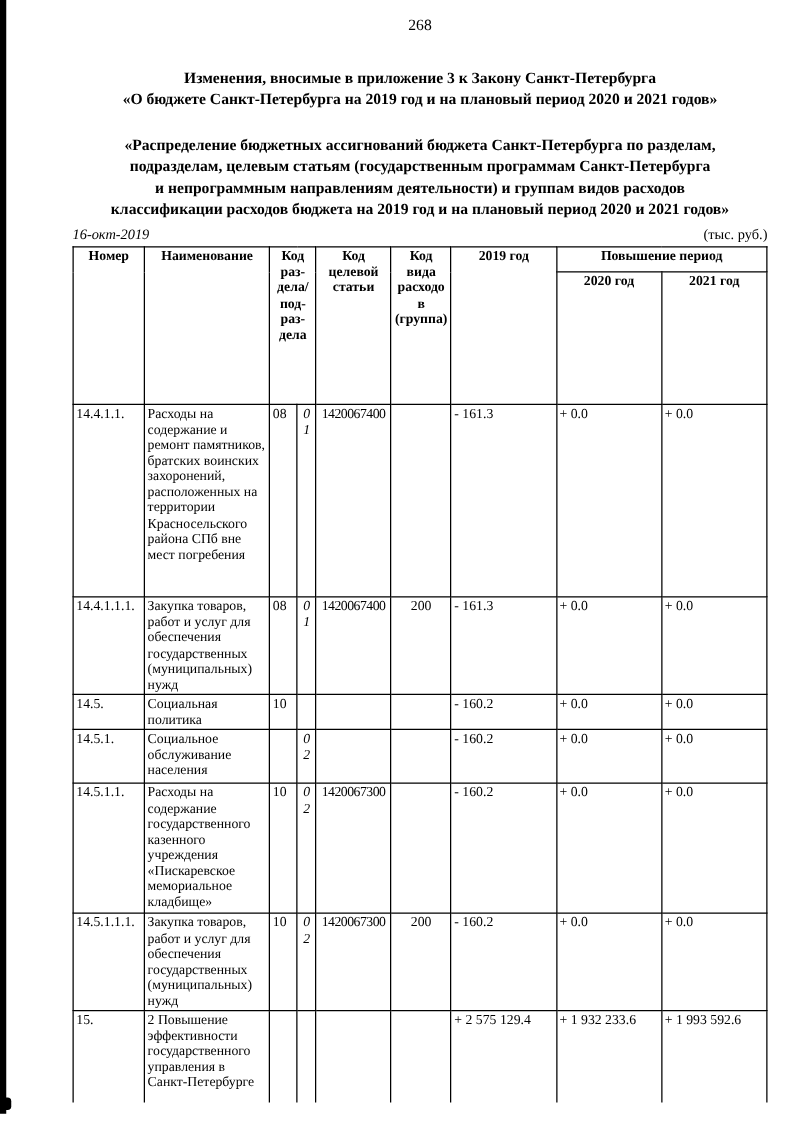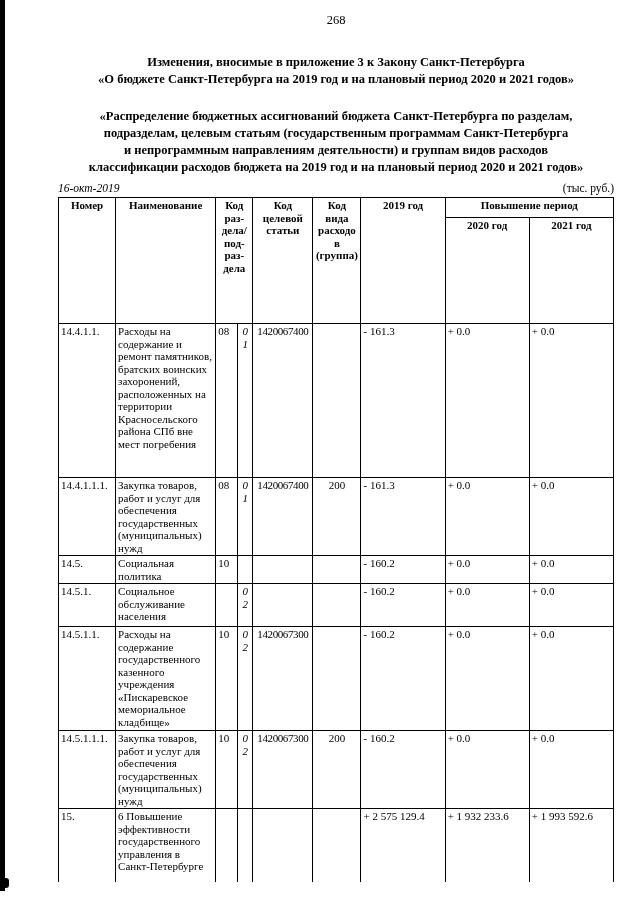--- a/index.html
+++ b/index.html
@@ -212,21 +212,21 @@
           <td class="c-rz">10</td>
           <td class="c-pr">02</td>
           <td class="c-csr">1420067300</td>
           <td class="c-vr">200</td>
           <td class="c-money">- 160.2</td>
           <td class="c-money">+ 0.0</td>
           <td class="c-money">+ 0.0</td>
         </tr>
         <tr class="last" style="height:73px">
           <td class="c-num">15.</td>
-          <td class="c-name">6 Повышение эффективности государственного управления в Санкт-Петербурге</td>
+          <td class="c-name">2 Повышение эффективности государственного управления в Санкт-Петербурге</td>
           <td class="c-rz"></td>
           <td class="c-pr"></td>
           <td class="c-csr"></td>
           <td class="c-vr"></td>
           <td class="c-money">+ 2 575 129.4</td>
           <td class="c-money">+ 1 932 233.6</td>
           <td class="c-money">+ 1 993 592.6</td>
         </tr>
       </tbody>
     </table>

